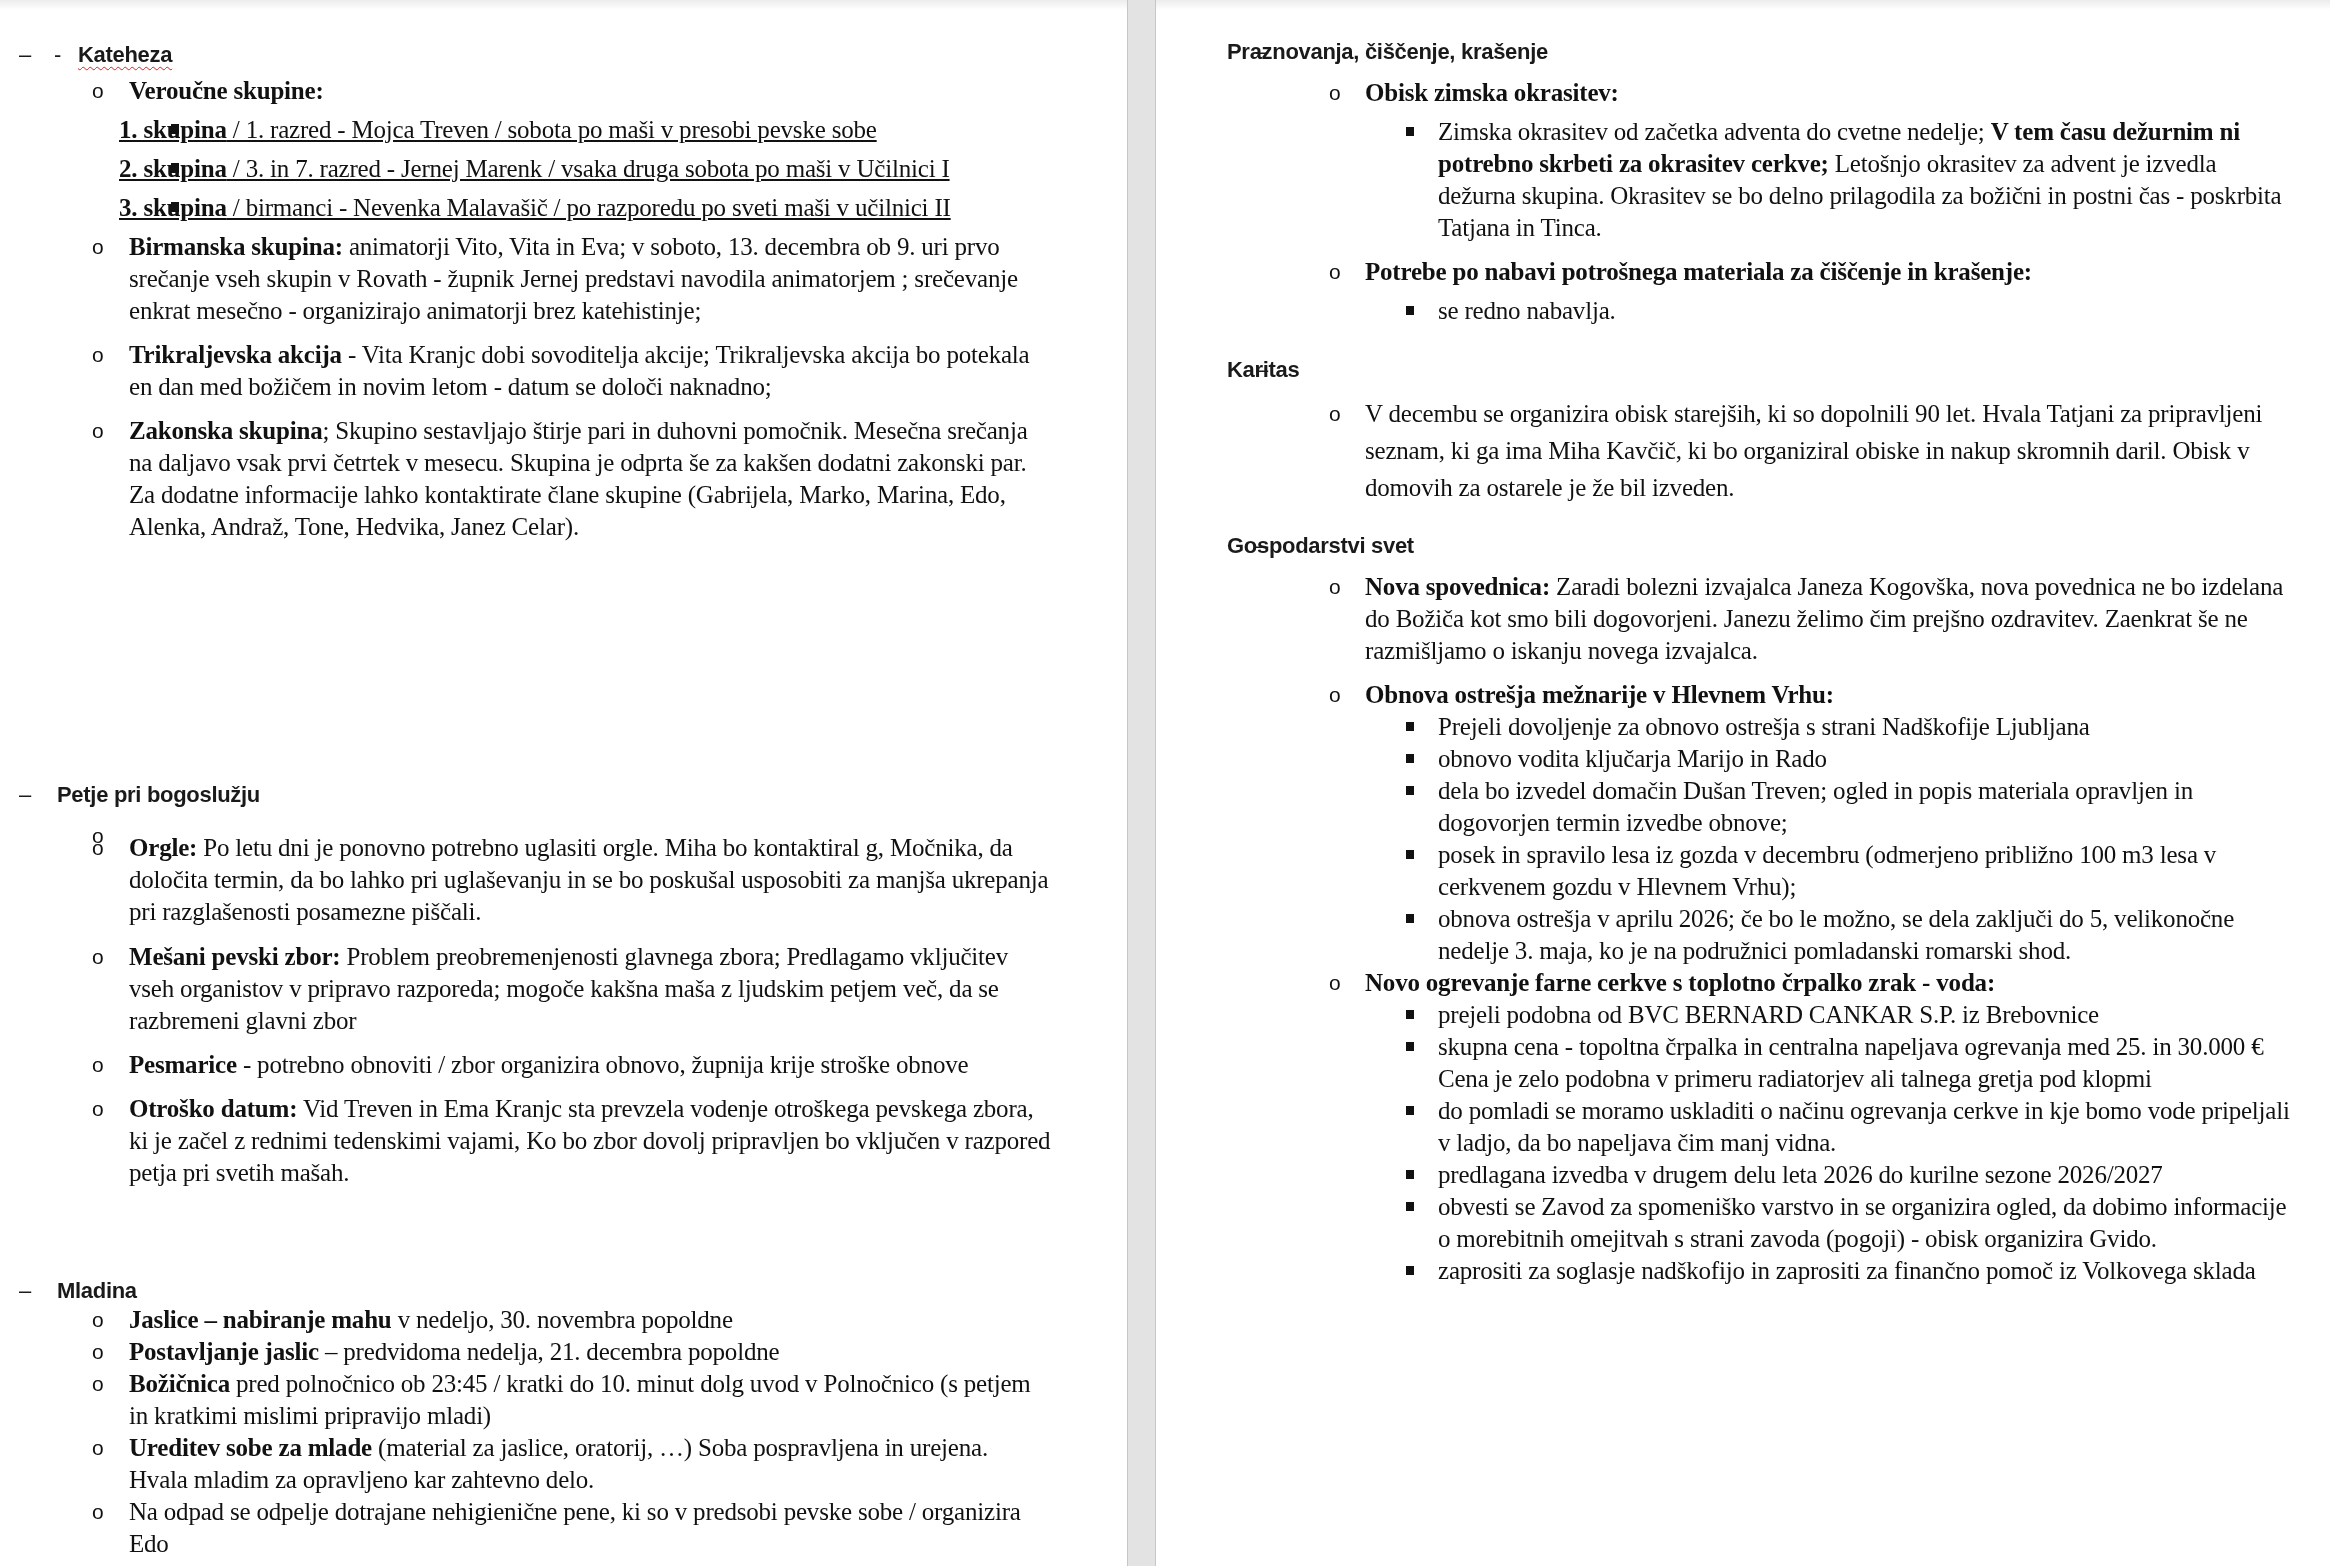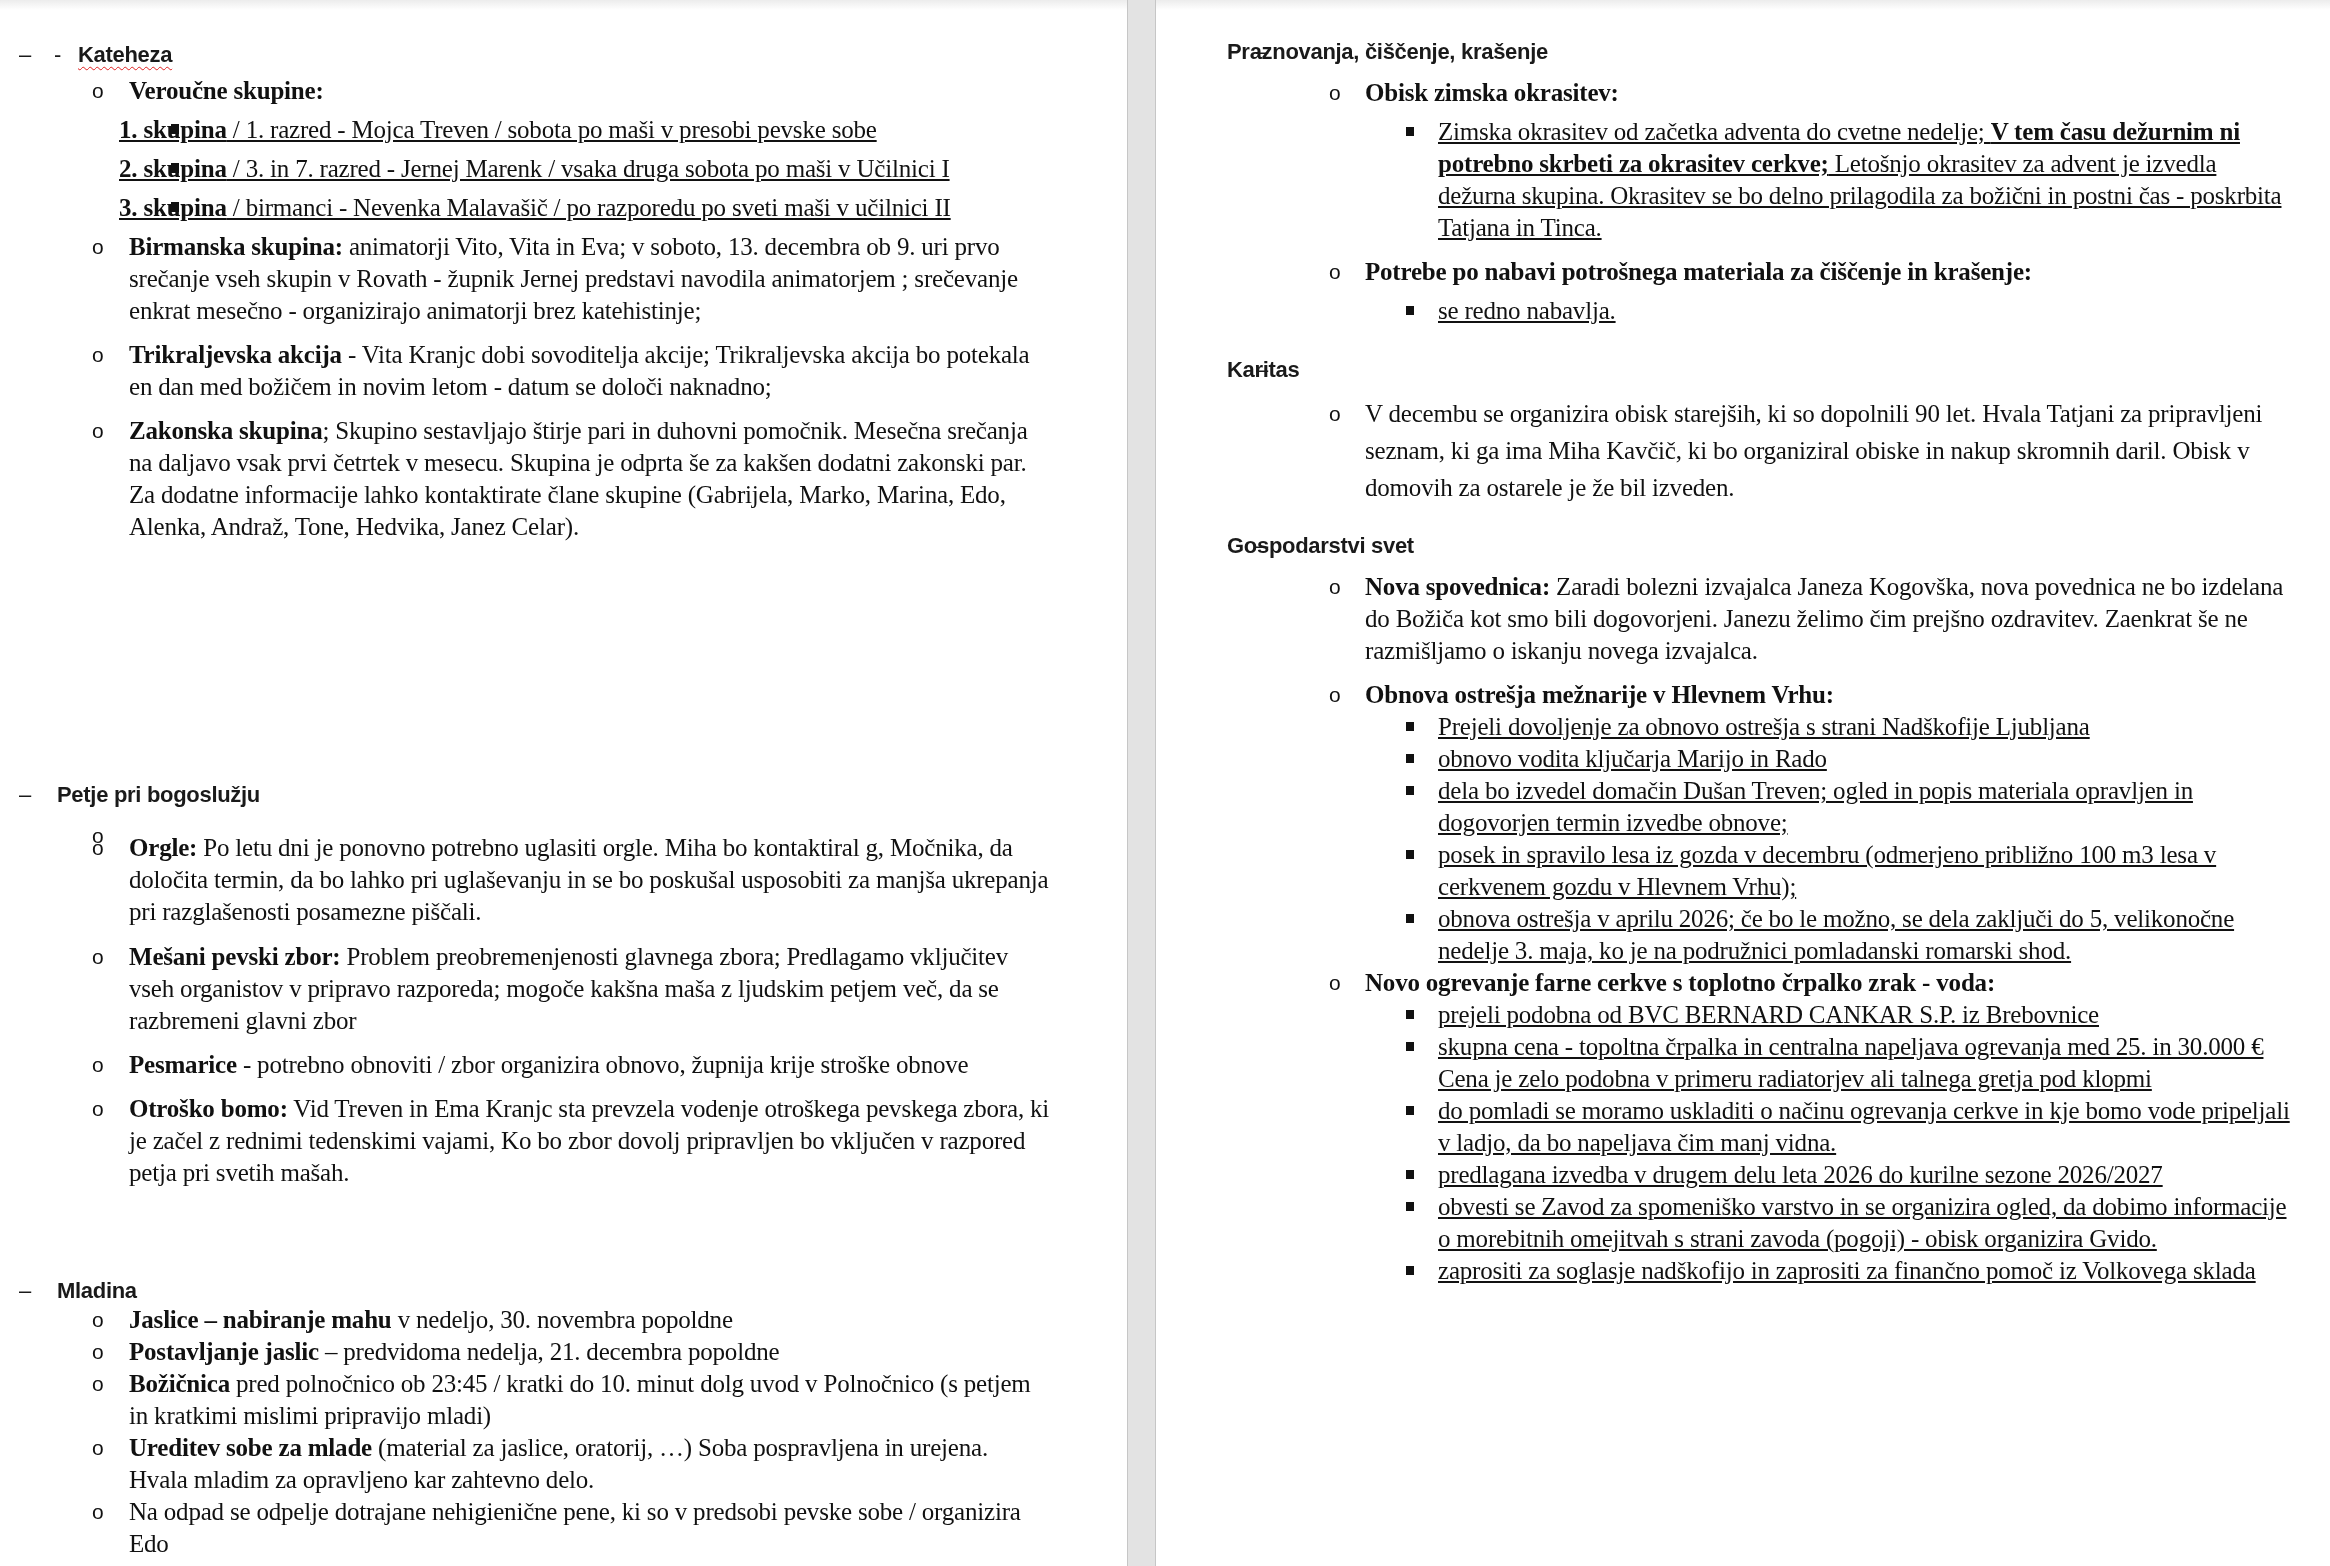--- a/index.html
+++ b/index.html
@@ -60,21 +60,21 @@
   .left .l2 .t { margin-left: 129px; width: 923px; }
   .left .l3 .b { left: 171px; }
   .left .l3 .t { margin-left: 119px; width: 849px; text-decoration: underline; }
 
   
   .right .h .dash { left: 101px; }
   .right .h .ht { margin-left: 72px; display: block; }
   .right .l2 .b { left: 174px; }
   .right .l2 .t { margin-left: 210px; width: 931px; }
   .right .l3 .b { left: 251px; }
-  .right .l3 .t { margin-left: 283px; width: 857px; text-decoration: underline; }
+  .right .l3 .t { margin-left: 283px; width: 857px; }
 
   .gap-s { height: 7px; }
   .gap-m { height: 12.2px; }
 </style>
 </head>
 <body>
 
 <div class="topshade"></div>
 <div class="gutter"></div>
 
@@ -143,21 +143,21 @@
       <span class="t"><b>Mešani pevski zbor:</b><span> Problem preobremenjenosti glavnega zbora; Predlagamo vključitev vseh organistov v pripravo razporeda; mogoče kakšna maša z ljudskim petjem več, da se razbremeni glavni zbor</span></span>
     </div>
     <div class="gap-m"></div>
     <div class="l2">
       <span class="b">o</span>
       <span class="t"><b>Pesmarice</b><span> - potrebno obnoviti / zbor organizira obnovo, župnija krije stroške obnove</span></span>
     </div>
     <div class="gap-m"></div>
     <div class="l2">
       <span class="b">o</span>
-      <span class="t"><b>Otroško bomo:</b><span> Vid Treven in Ema Kranjc sta prevzela vodenje otroškega pevskega zbora, ki je začel z rednimi tedenskimi vajami, Ko bo zbor dovolj pripravljen bo vključen v razpored petja pri svetih mašah.</span></span>
+      <span class="t"><b>Otroško datum:</b><span> Vid Treven in Ema Kranjc sta prevzela vodenje otroškega pevskega zbora, ki je začel z rednimi tedenskimi vajami, Ko bo zbor dovolj pripravljen bo vključen v razpored petja pri svetih mašah.</span></span>
     </div>
   </div>
 
   <div class="section" style="top:1278px">
     <div class="h">
       <span class="dash">–</span>
       <span class="ht">Mladina</span>
     </div>
     <div class="l2">
       <span class="b">o</span>

